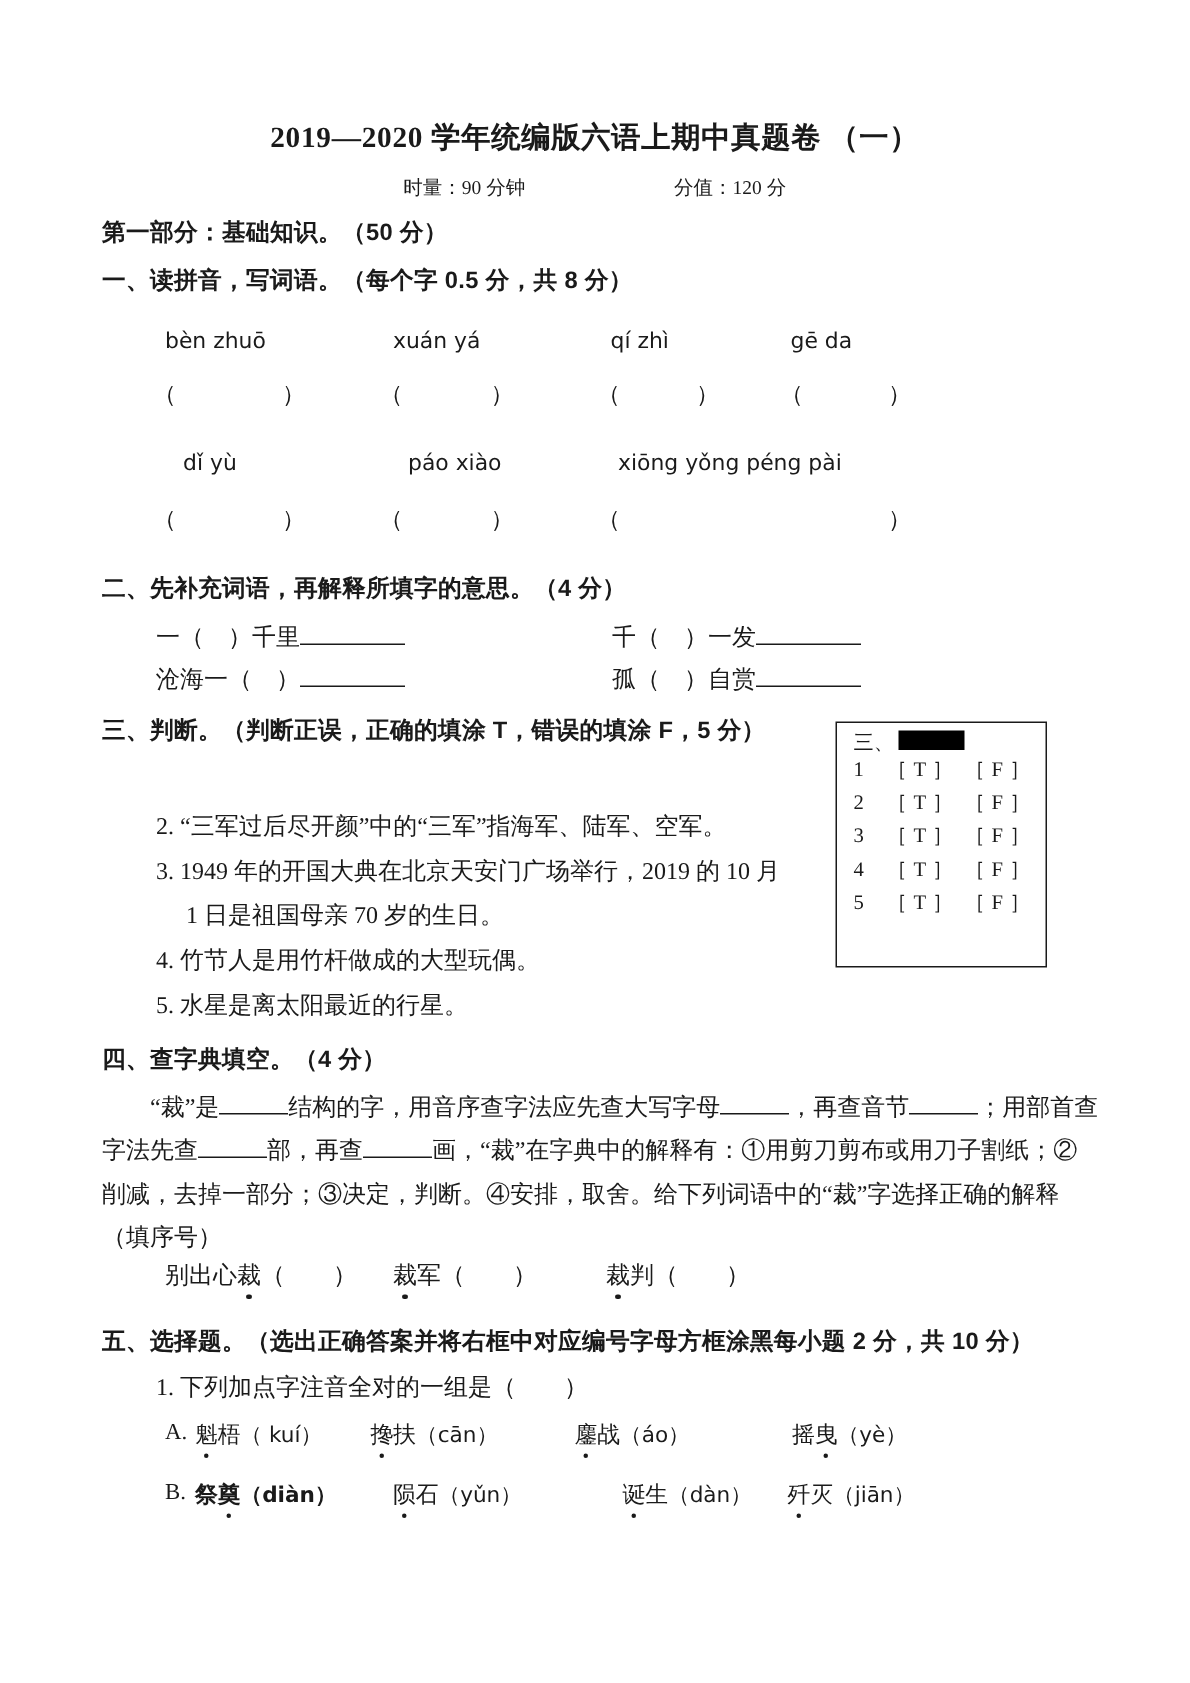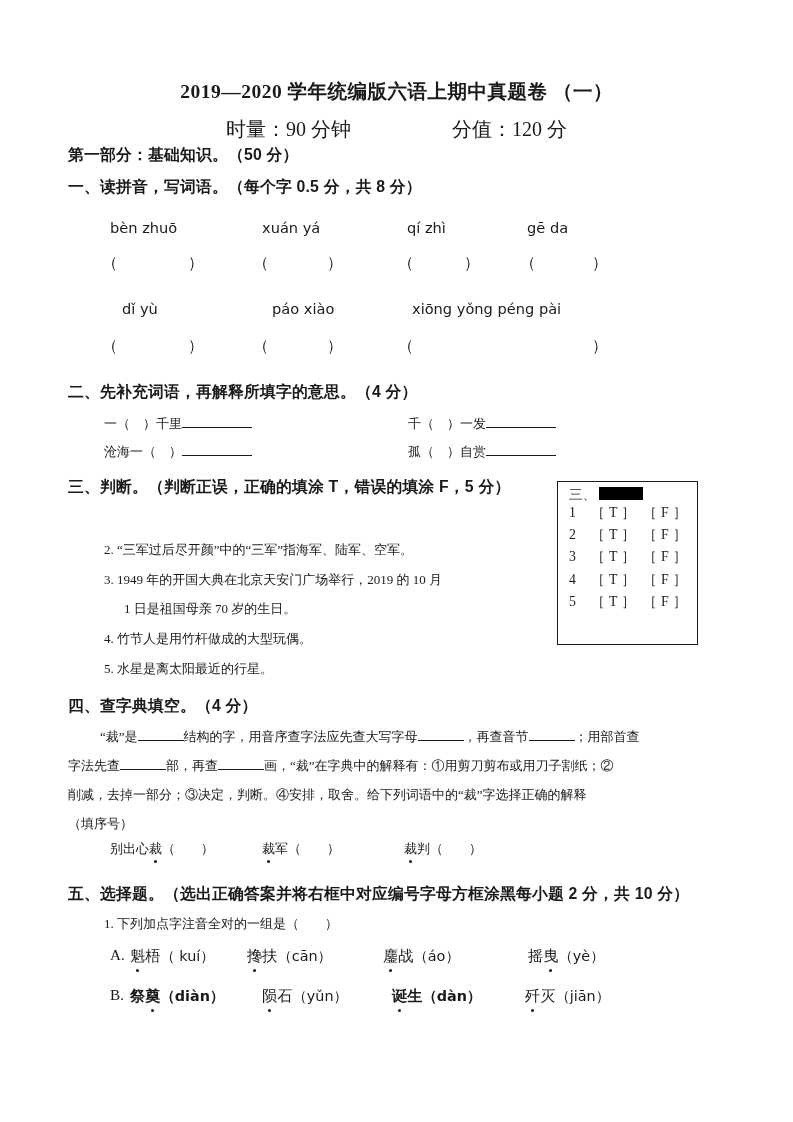--- a/index.html
+++ b/index.html
@@ -32,35 +32,35 @@
     margin: 0;
     position: absolute;
     left: 0; right: 0;
     top: 78px;
   }
   .meta-row {
     position: absolute;
     top: 116px;
     left: 0; right: 0;
     text-align: center;
-    font-size: 20px;
+    font-size: 13px;
   }
   .meta-row .m1 { margin-right: 96px; }
 
   
   .blk { position: absolute; }
   .heading {
     font-weight: bold;
     font-size: 15.8px;
     font-family: "Liberation Sans", "DejaVu Sans", sans-serif;
     letter-spacing: 0.2px;
     white-space: nowrap;
   }
   .body-line {
-    font-size: 13px;
+    font-size: 16px;
     white-space: nowrap;
   }
 
   
   .py-row {
     position: absolute;
     left: 0; width: 793px;
     font-size: 14.6px;
     font-family: "DejaVu Sans", sans-serif;
     white-space: nowrap;
@@ -267,17 +267,17 @@
     <span class="mc-item" style="left:130px;"><span class="dotted">魁</span><span>梧</span><span class="pin">（ kuí）</span></span>
     <span class="mc-item" style="left:247px;"><span class="dotted">搀</span><span>扶</span><span class="pin">（cān）</span></span>
     <span class="mc-item" style="left:383px;"><span class="dotted">鏖</span><span>战</span><span class="pin">（áo）</span></span>
     <span class="mc-item" style="left:528px;"><span>摇</span><span class="dotted">曳</span><span class="pin">（yè）</span></span>
   </div>
 
   <div class="mc-row" style="top:986px;">
     <span class="mc-item" style="left:110px;">B.</span>
     <span class="mc-item" style="left:130px;font-weight:bold;"><span>祭</span><span class="dotted">奠</span><span class="pin">（diàn）</span></span>
     <span class="mc-item" style="left:262px;"><span class="dotted">陨</span><span>石</span><span class="pin">（yǔn）</span></span>
-    <span class="mc-item" style="left:392px;font-weight:bold;"><span class="dotted">诞</span><span>生</span><span class="pin">（dàn）</span></span>
+    <span class="mc-item" style="left:415px;"><span class="dotted">诞</span><span>生</span><span class="pin">（dàn）</span></span>
     <span class="mc-item" style="left:525px;"><span class="dotted">歼</span><span>灭</span><span class="pin">（jiān）</span></span>
   </div>
 
 </div>
 
 </body></html>

